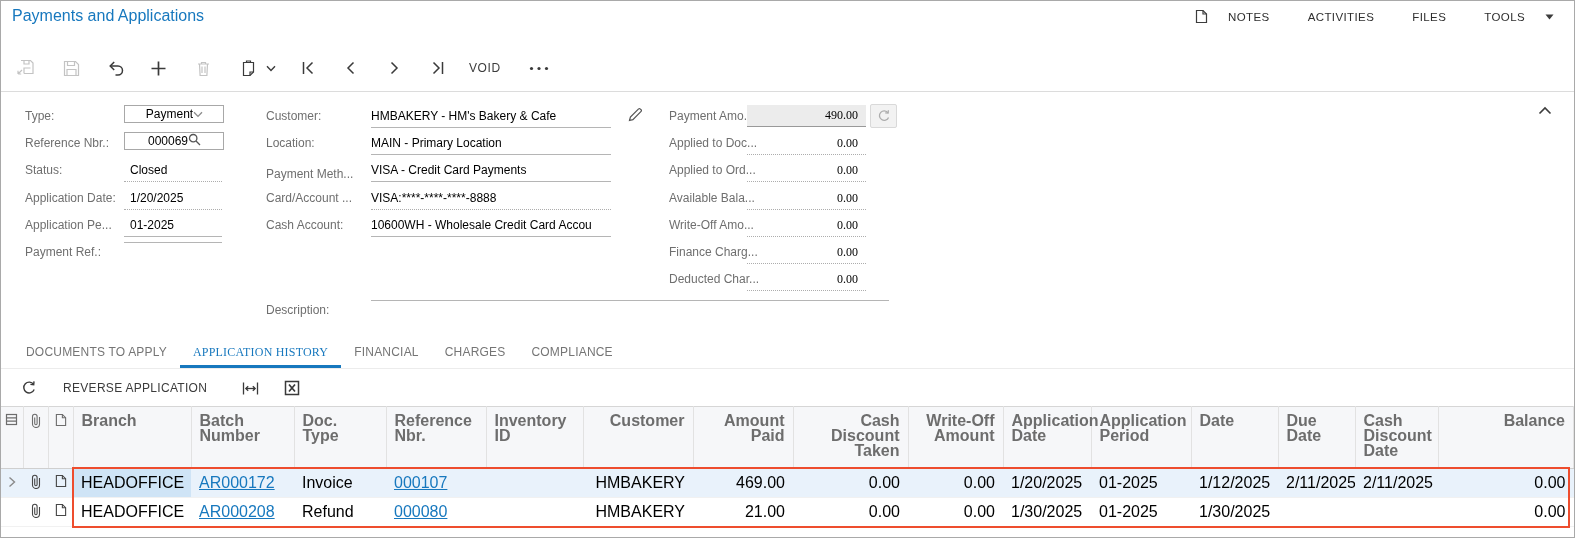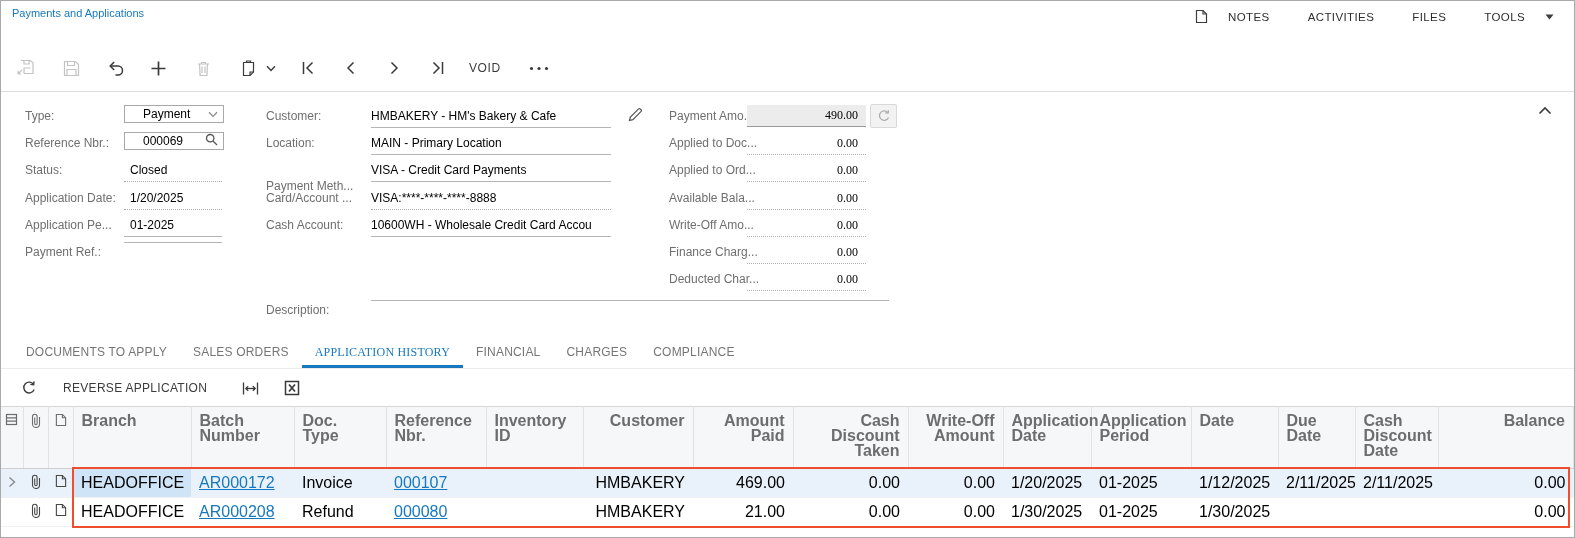--- a/index.html
+++ b/index.html
@@ -3,38 +3,38 @@
 <meta charset="utf-8">
 <style>
   :root{
     --accent:#1778be; --highlight:#ee4d2e; --selrow:#e9f2fb; --selcell:#cfe4f6;
   }
   *{box-sizing:border-box}
   body{margin:0;background:#fff;font-family:"Liberation Sans","DejaVu Sans",sans-serif;}
   .frame{position:relative;width:1575px;height:538px;border:1px solid #a9a9a9;background:#fff;overflow:hidden;}
 
   
-  .breadcrumb{position:absolute;left:11px;top:6px;font-size:11px;color:var(--accent);cursor:pointer;white-space:nowrap;}
+  .breadcrumb{position:absolute;left:11px;top:6px;font-size:16px;color:var(--accent);cursor:pointer;white-space:nowrap;}
   .page-title{position:absolute;left:10px;top:23px;font-size:17px;font-weight:700;color:#0e0e0e;white-space:nowrap;}
   .header-actions{position:absolute;top:8px;right:20px;display:flex;align-items:center;gap:38px;font-size:11.5px;color:#2e2e2e;letter-spacing:.4px;}
   .ha{display:flex;align-items:center;gap:20px;cursor:pointer;white-space:nowrap;}
   .ha .icn{color:#3c3c3c;display:inline-flex;}
 
   
   .tbtn{position:absolute;top:53px;width:28px;height:28px;display:flex;align-items:center;justify-content:center;cursor:pointer;}
   .ic-dark{color:#3a3a3a}.ic-gray{color:#c3c3c3}.ic-mid{color:#8b8b8b}
   .tbtn-text{position:absolute;top:53px;height:28px;line-height:28px;font-size:12px;letter-spacing:.6px;color:#3c3c3c;cursor:pointer;}
 
   
   .form-panel{position:absolute;left:0;top:90px;width:1573px;height:248px;border-top:1px solid #dcdcdc;background:#fff;}
   .flabel{position:absolute;font-size:12px;color:#6f6f6f;line-height:21px;white-space:nowrap;}
   .fvalue{position:absolute;font-size:12px;color:#000;line-height:21px;white-space:nowrap;overflow:hidden;}
   .u-solid{border-bottom:1px solid #b5b5b5;}
   .u-dot{border-bottom:1px dotted #adadad;}
-  .box{position:absolute;height:18px;border:1px solid #a8a8a8;background:#fff;display:flex;align-items:center;justify-content:space-between;padding:0 5px 0 18px;font-size:12px;color:#000;cursor:pointer;}
+  .box{position:absolute;height:18px;border:1px solid #a8a8a8;background:#fff;display:flex;align-items:center;justify-content:center;padding:0 5px 0 6px;font-size:12px;color:#000;cursor:pointer;}
   .pad6{padding-left:6px;}
   .amt{text-align:right;padding-right:8px;font-family:Liberation Serif, serif;}
   .amt-focus{background:#ececec;border-bottom:1px solid #999;}
   .round-btn{position:absolute;width:27px;height:24px;background:#f2f2f2;border:1px solid #d9d9d9;border-radius:2px;display:flex;align-items:center;justify-content:center;color:#adadad;cursor:pointer;}
   .collapse{position:absolute;right:22px;top:9px;color:#3c3c3c;cursor:pointer;}
   .pencil{position:absolute;left:627px;top:15px;color:#555;cursor:pointer;}
 
   
   .tabs{position:absolute;left:0;top:338px;width:1573px;height:30px;display:flex;padding-left:12px;border-bottom:1px solid #ececec;}
   .tab{font-size:12px;color:#757575;display:flex;align-items:center;padding:0 13px;letter-spacing:.2px;cursor:pointer;border-bottom:3px solid transparent;white-space:nowrap;}
@@ -202,21 +202,21 @@
 
     <div class="flabel" style="left:265px;top:14px">Customer:</div>
     <div class="fvalue u-solid" style="left:370px;top:14px;width:240px">HMBAKERY - HM's Bakery &amp; Cafe</div>
     <span class="pencil"><svg width="15" height="15" viewBox="0 0 15 15" fill="none" stroke="currentColor" stroke-width="1.2">
           <path d="M1.5 13.5 l0.9-3.4 L10.6 1.9 a1.1 1.1 0 0 1 1.6 0 l0.9 0.9 a1.1 1.1 0 0 1 0 1.6 L4.9 12.6 z"></path>
         </svg></span>
 
     <div class="flabel" style="left:265px;top:41px">Location:</div>
     <div class="fvalue u-solid" style="left:370px;top:41px;width:240px">MAIN - Primary Location</div>
 
-    <div class="flabel" style="left:265px;top:84px">Payment Meth...</div>
+    <div class="flabel" style="left:265px;top:72px">Payment Meth...</div>
     <div class="fvalue u-solid" style="left:370px;top:68px;width:240px">VISA - Credit Card Payments</div>
 
     <div class="flabel" style="left:265px;top:96px">Card/Account ...</div>
     <div class="fvalue u-dot" style="left:370px;top:96px;width:240px">VISA:****-****-****-8888</div>
 
     <div class="flabel" style="left:265px;top:123px">Cash Account:</div>
     <div class="fvalue u-solid" style="left:370px;top:123px;width:240px">10600WH - Wholesale Credit Card Accou</div>
 
     <div class="flabel" style="left:265px;top:208px">Description:</div>
     <div class="fvalue u-solid" style="left:370px;top:208px;width:518px"></div>
@@ -244,21 +244,20 @@
 
     <div class="flabel" style="left:668px;top:150px">Finance Charg...</div>
     <div class="fvalue amt u-dot" style="left:746px;top:150px;width:119px">0.00</div>
 
     <div class="flabel" style="left:668px;top:177px">Deducted Char...</div>
     <div class="fvalue amt u-dot" style="left:746px;top:177px;width:119px">0.00</div>
   </div>
 
   <div class="tabs">
     <div class="tab">DOCUMENTS TO APPLY</div>
-    <div class="tab">SALES ORDERS</div>
     <div class="tab active">APPLICATION HISTORY</div>
     <div class="tab">FINANCIAL</div>
     <div class="tab">CHARGES</div>
     <div class="tab">COMPLIANCE</div>
   </div>
 
   <div class="grid-toolbar">
     <div class="gbtn" style="left:14px">
       <svg width="16" height="16" viewBox="0 0 16 16" fill="none" stroke="currentColor" stroke-width="1.4">
           <path d="M13.2 9.6 A5.4 5.4 0 1 1 12.6 4.4"></path>

